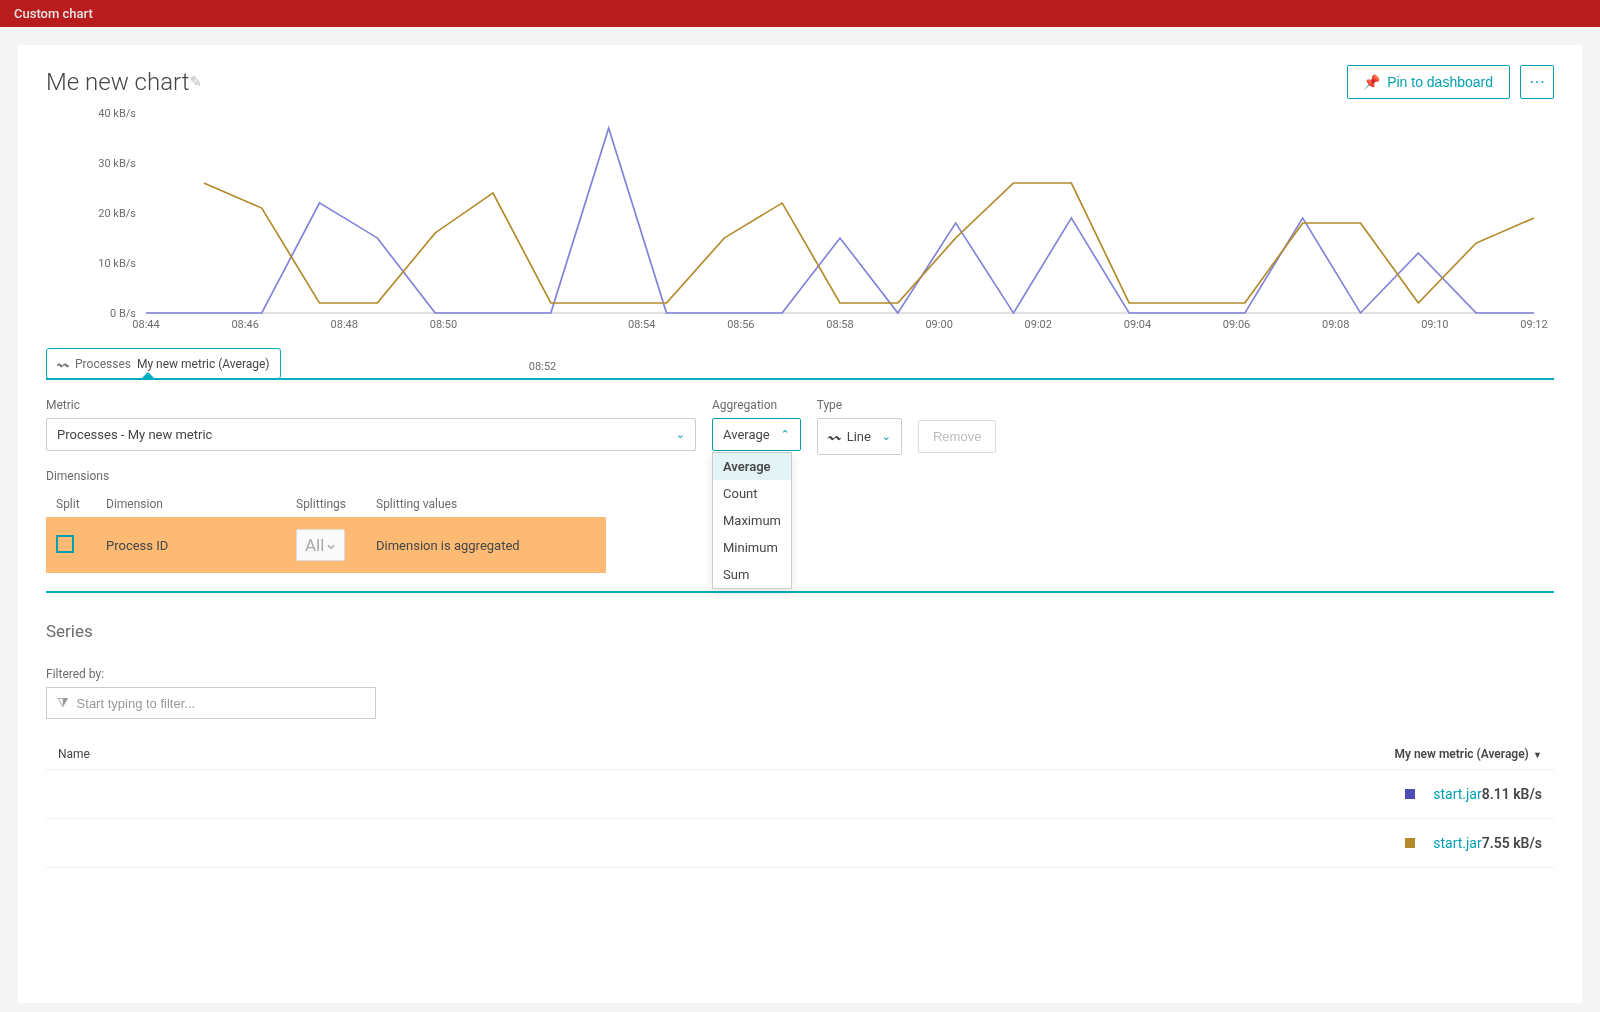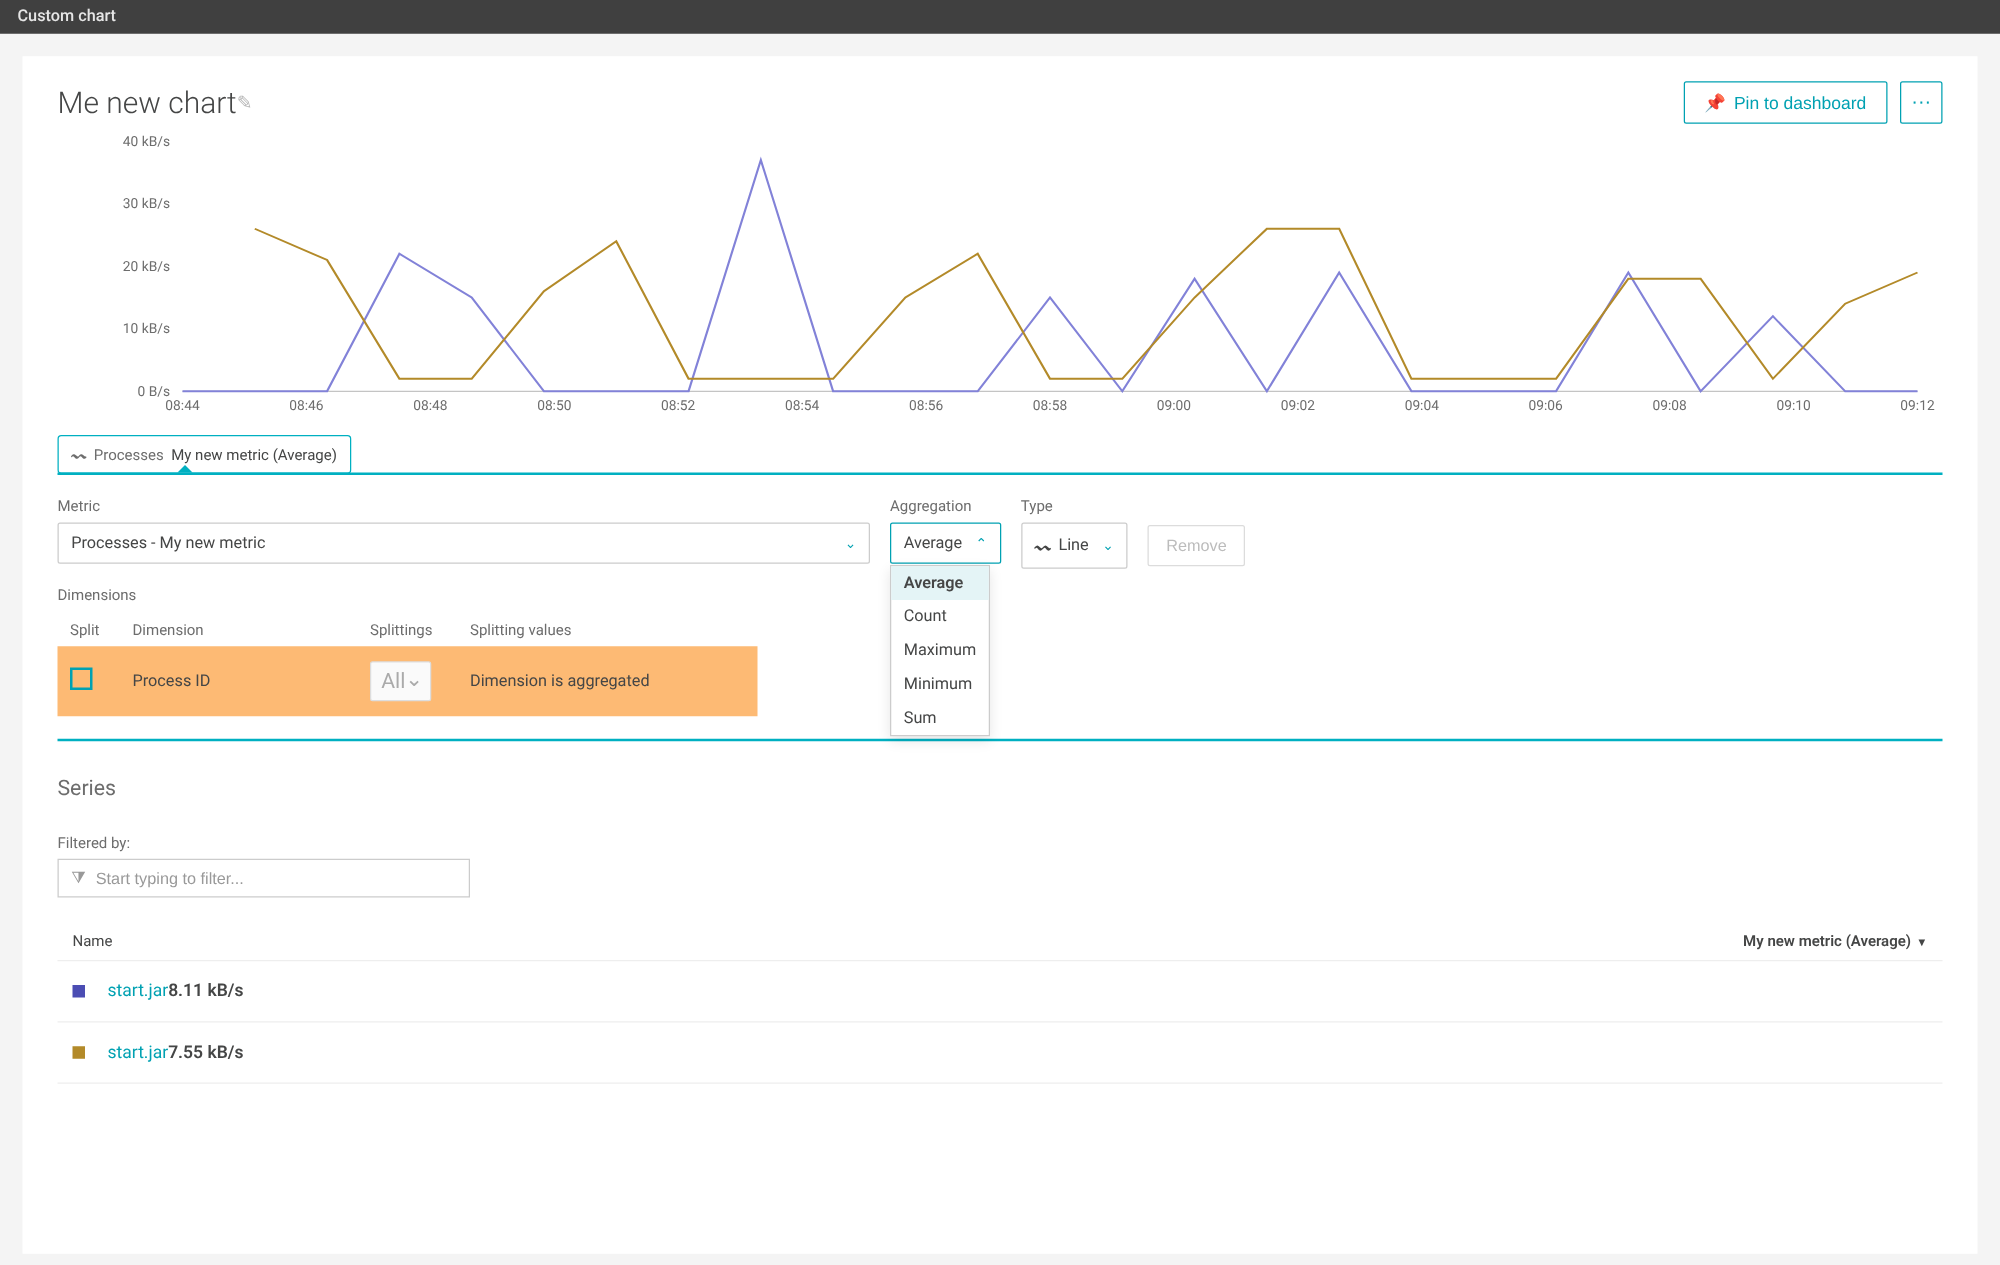--- a/index.html
+++ b/index.html
@@ -1,17 +1,17 @@
 <!DOCTYPE html>
 <html><head>
 <meta charset="utf-8">
 <style>
 * { box-sizing: border-box; margin: 0; padding: 0; }
 body { font-family: -apple-system, BlinkMacSystemFont, "Segoe UI", Roboto, Arial, sans-serif; background: #f4f4f4; color: #454646; width: 1600px; height: 1012px; overflow: hidden; }
-.topbar { background: #404040; color: #e6e6e6; padding: 6px 14px; font-size: 13px; font-weight: 500; }
+.topbar { background: #b91c1c; color: #e6e6e6; padding: 6px 14px; font-size: 13px; font-weight: 500; }
 .page { background: #fff; margin: 18px; padding: 20px 28px; height: 958px; }
 .header-row { display: flex; justify-content: space-between; align-items: center; margin-bottom: 14px; }
 .chart-title-wrap { display: flex; align-items: center; }
 .chart-title { font-size: 24px; font-weight: 300; color: #454646; }
 .pencil { color: #b7b7b7; font-size: 15px; cursor: pointer; }
 .header-actions { display: flex; gap: 10px; }
 .btn-pin { border: 1px solid #00a1b2; background: #fff; color: #00a1b2; padding: 7px 16px; font-size: 14px; border-radius: 2px; cursor: pointer; display: flex; align-items: center; gap: 6px; }
 .btn-more { border: 1px solid #00a1b2; background: #fff; color: #00a1b2; width: 34px; height: 34px; display: flex; align-items: center; justify-content: center; border-radius: 2px; cursor: pointer; font-size: 16px; }
 
 .chart-area { position: relative; height: 225px; margin: 0 0 10px 0; }
@@ -64,21 +64,21 @@
 .series-heading { font-size:17px; color:#6d6d6d; font-weight:400; margin-bottom:26px; }
 .filtered-lbl { font-size:12px; color:#6d6d6d; margin-bottom:6px; }
 .filter-input-wrap { border:1px solid #ccc; width:330px; padding:7px 10px; display:flex; align-items:center; gap:8px; font-size:13px; color:#999; margin-bottom:20px; }
 .filter-input { border:none; outline:none; flex:1; font-size:13px; color:#454646; }
 .filter-input::placeholder { color:#999; }
 
 .series-table { width:100%; }
 .series-th { display:flex; justify-content:space-between; padding:8px 12px; font-size:12px; color:#454646; border-bottom:1px solid #eee;gap:44px; }
 .series-th .right { font-weight:600; }
 .series-th .sort { font-size:9px; margin-left:2px; }
-.series-row { display:flex; justify-content:flex-start; align-items:center; padding:16px 12px; font-size:14px; border-bottom:1px solid #eee; }
+.series-row { display:flex; justify-content:flex-end; align-items:center; padding:16px 12px; font-size:14px; border-bottom:1px solid #eee; }
 .series-row .left { display:flex; align-items:center; gap:18px; }
 .series-row .sw { width:10px; height:10px; display:inline-block; }
 .series-row .name { color:#00a1b2; cursor:pointer; }
 .series-row .val { font-weight:600; color:#454646; }
 </style>
 </head>
 <body>
 
 <div class="topbar">
   <span>Custom chart</span>
@@ -115,21 +115,21 @@
         <line class="baseline" x1="0" y1="200" x2="1200" y2="200"></line>
       <path d="M0 200 L50 200 L100 200 L150 89.99999999999999 L200 125 L250 200 L300 200 L350 200 L400 15 L450 200 L500 200 L550 200 L600 125 L650 200 L700 110 L750 200 L800 105 L850 200 L900 200 L950 200 L1000 105 L1050 200 L1100 140 L1150 200 L1200 200 " fill="none" stroke="#8282d8" stroke-width="1.5"></path>
           <path d="M50 70 L100 95 L150 190 L200 190 L250 120 L300 80 L350 190 L400 190 L450 190 L500 125 L550 89.99999999999999 L600 190 L650 190 L700 125 L750 70 L800 70 L850 190 L900 190 L950 190 L1000 110 L1050 110 L1100 190 L1150 130 L1200 105 " fill="none" stroke="#b38a29" stroke-width="1.5"></path>
         </svg>
     </div>
     <div class="x-axis" id="x-axis">
         <div class="x-tick" style="left: 0%;">08:44</div>
         <div class="x-tick" style="left: 7.14286%;">08:46</div>
         <div class="x-tick" style="left: 14.2857%;">08:48</div>
         <div class="x-tick" style="left: 21.4286%;">08:50</div>
-        <div class="x-tick" style="left: 28.5714%;">08:52</div>
+        <div class="x-tick" style="left: 28.5714%; margin-top: 42px;">08:52</div>
         <div class="x-tick" style="left: 35.7143%;">08:54</div>
         <div class="x-tick" style="left: 42.8571%;">08:56</div>
         <div class="x-tick" style="left: 50%;">08:58</div>
         <div class="x-tick" style="left: 57.1429%;">09:00</div>
         <div class="x-tick" style="left: 64.2857%;">09:02</div>
         <div class="x-tick" style="left: 71.4286%;">09:04</div>
         <div class="x-tick" style="left: 78.5714%;">09:06</div>
         <div class="x-tick" style="left: 85.7143%;">09:08</div>
         <div class="x-tick" style="left: 92.8571%;">09:10</div>
         <div class="x-tick" style="left: 100%;">09:12</div>

